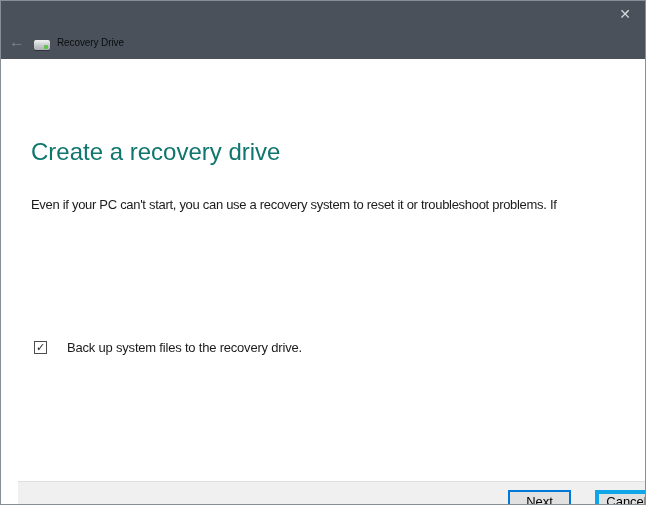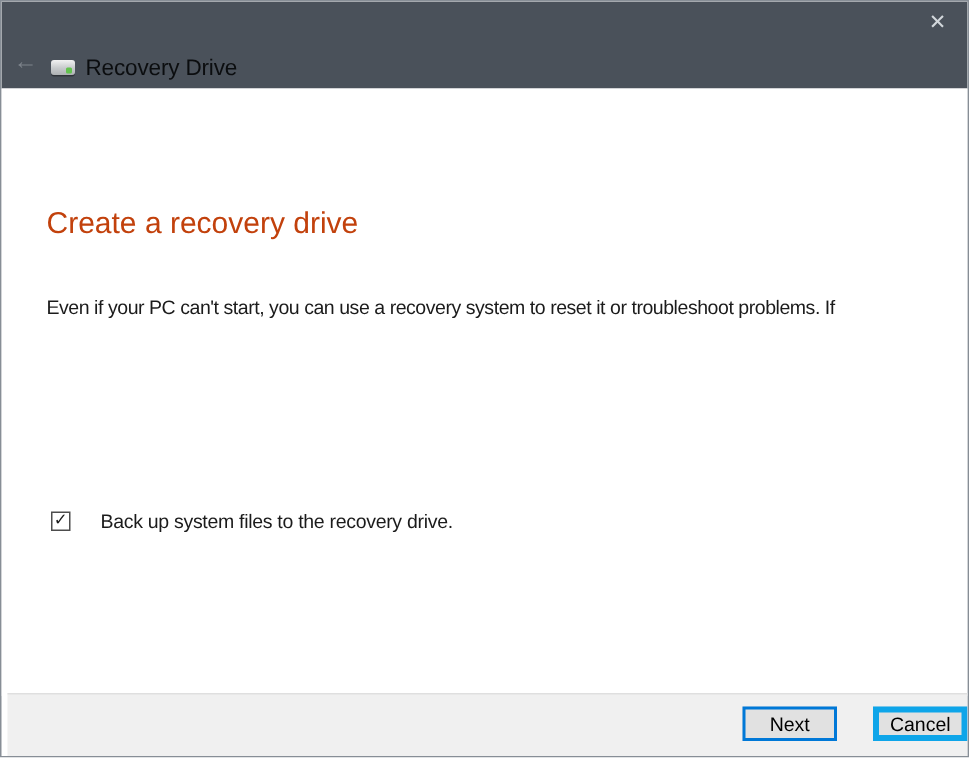--- a/index.html
+++ b/index.html
@@ -55,37 +55,37 @@
   .app-icon .led {
     position: absolute;
     right: 2px; bottom: 1px;
     width: 4px; height: 4px;
     background: #63c24e;
     border-radius: 1px;
   }
   .app-title {
     position: absolute;
     top: 36px; left: 56px;
-    font-size: 15px;
+    font-size: 10px;
     color: #0b0d0f;
     letter-spacing: -0.1px;
   }
 
   
   .content {
     position: absolute;
     top: 58px; left: 0; right: 0; bottom: 40px;
     background: #ffffff;
   }
   .page-heading {
     position: absolute;
     top: 79px; left: 30px;
-    font-size: 20px;
+    font-size: 24px;
     font-weight: 400;
-    color: #c2410c;
+    color: #0f766e;
   }
   .description {
     position: absolute;
     top: 136px; left: 30px;
     font-size: 13px;
     line-height: 19px;
     color: #1b1b1b;
     letter-spacing: -0.3px;
     white-space: nowrap;
   }
@@ -111,22 +111,22 @@
   .checkbox-label {
     margin-left: 20px;
     font-size: 13px;
     color: #1b1b1b;
     letter-spacing: -0.2px;
   }
 
   
   .footer {
     position: absolute;
-    left: 4px; right: 0; bottom: 0;
-    height: 42px;
+    left: 17px; right: 0; bottom: 0;
+    height: 23px;
     background: #f0f0f0;
     border-top: 1px solid #dfdfdf;
     box-sizing: border-box;
   }
   .btn {
     position: absolute;
     top: 8px;
     width: 63px; height: 23px;
     box-sizing: border-box;
     display: flex; align-items: center; justify-content: center;

